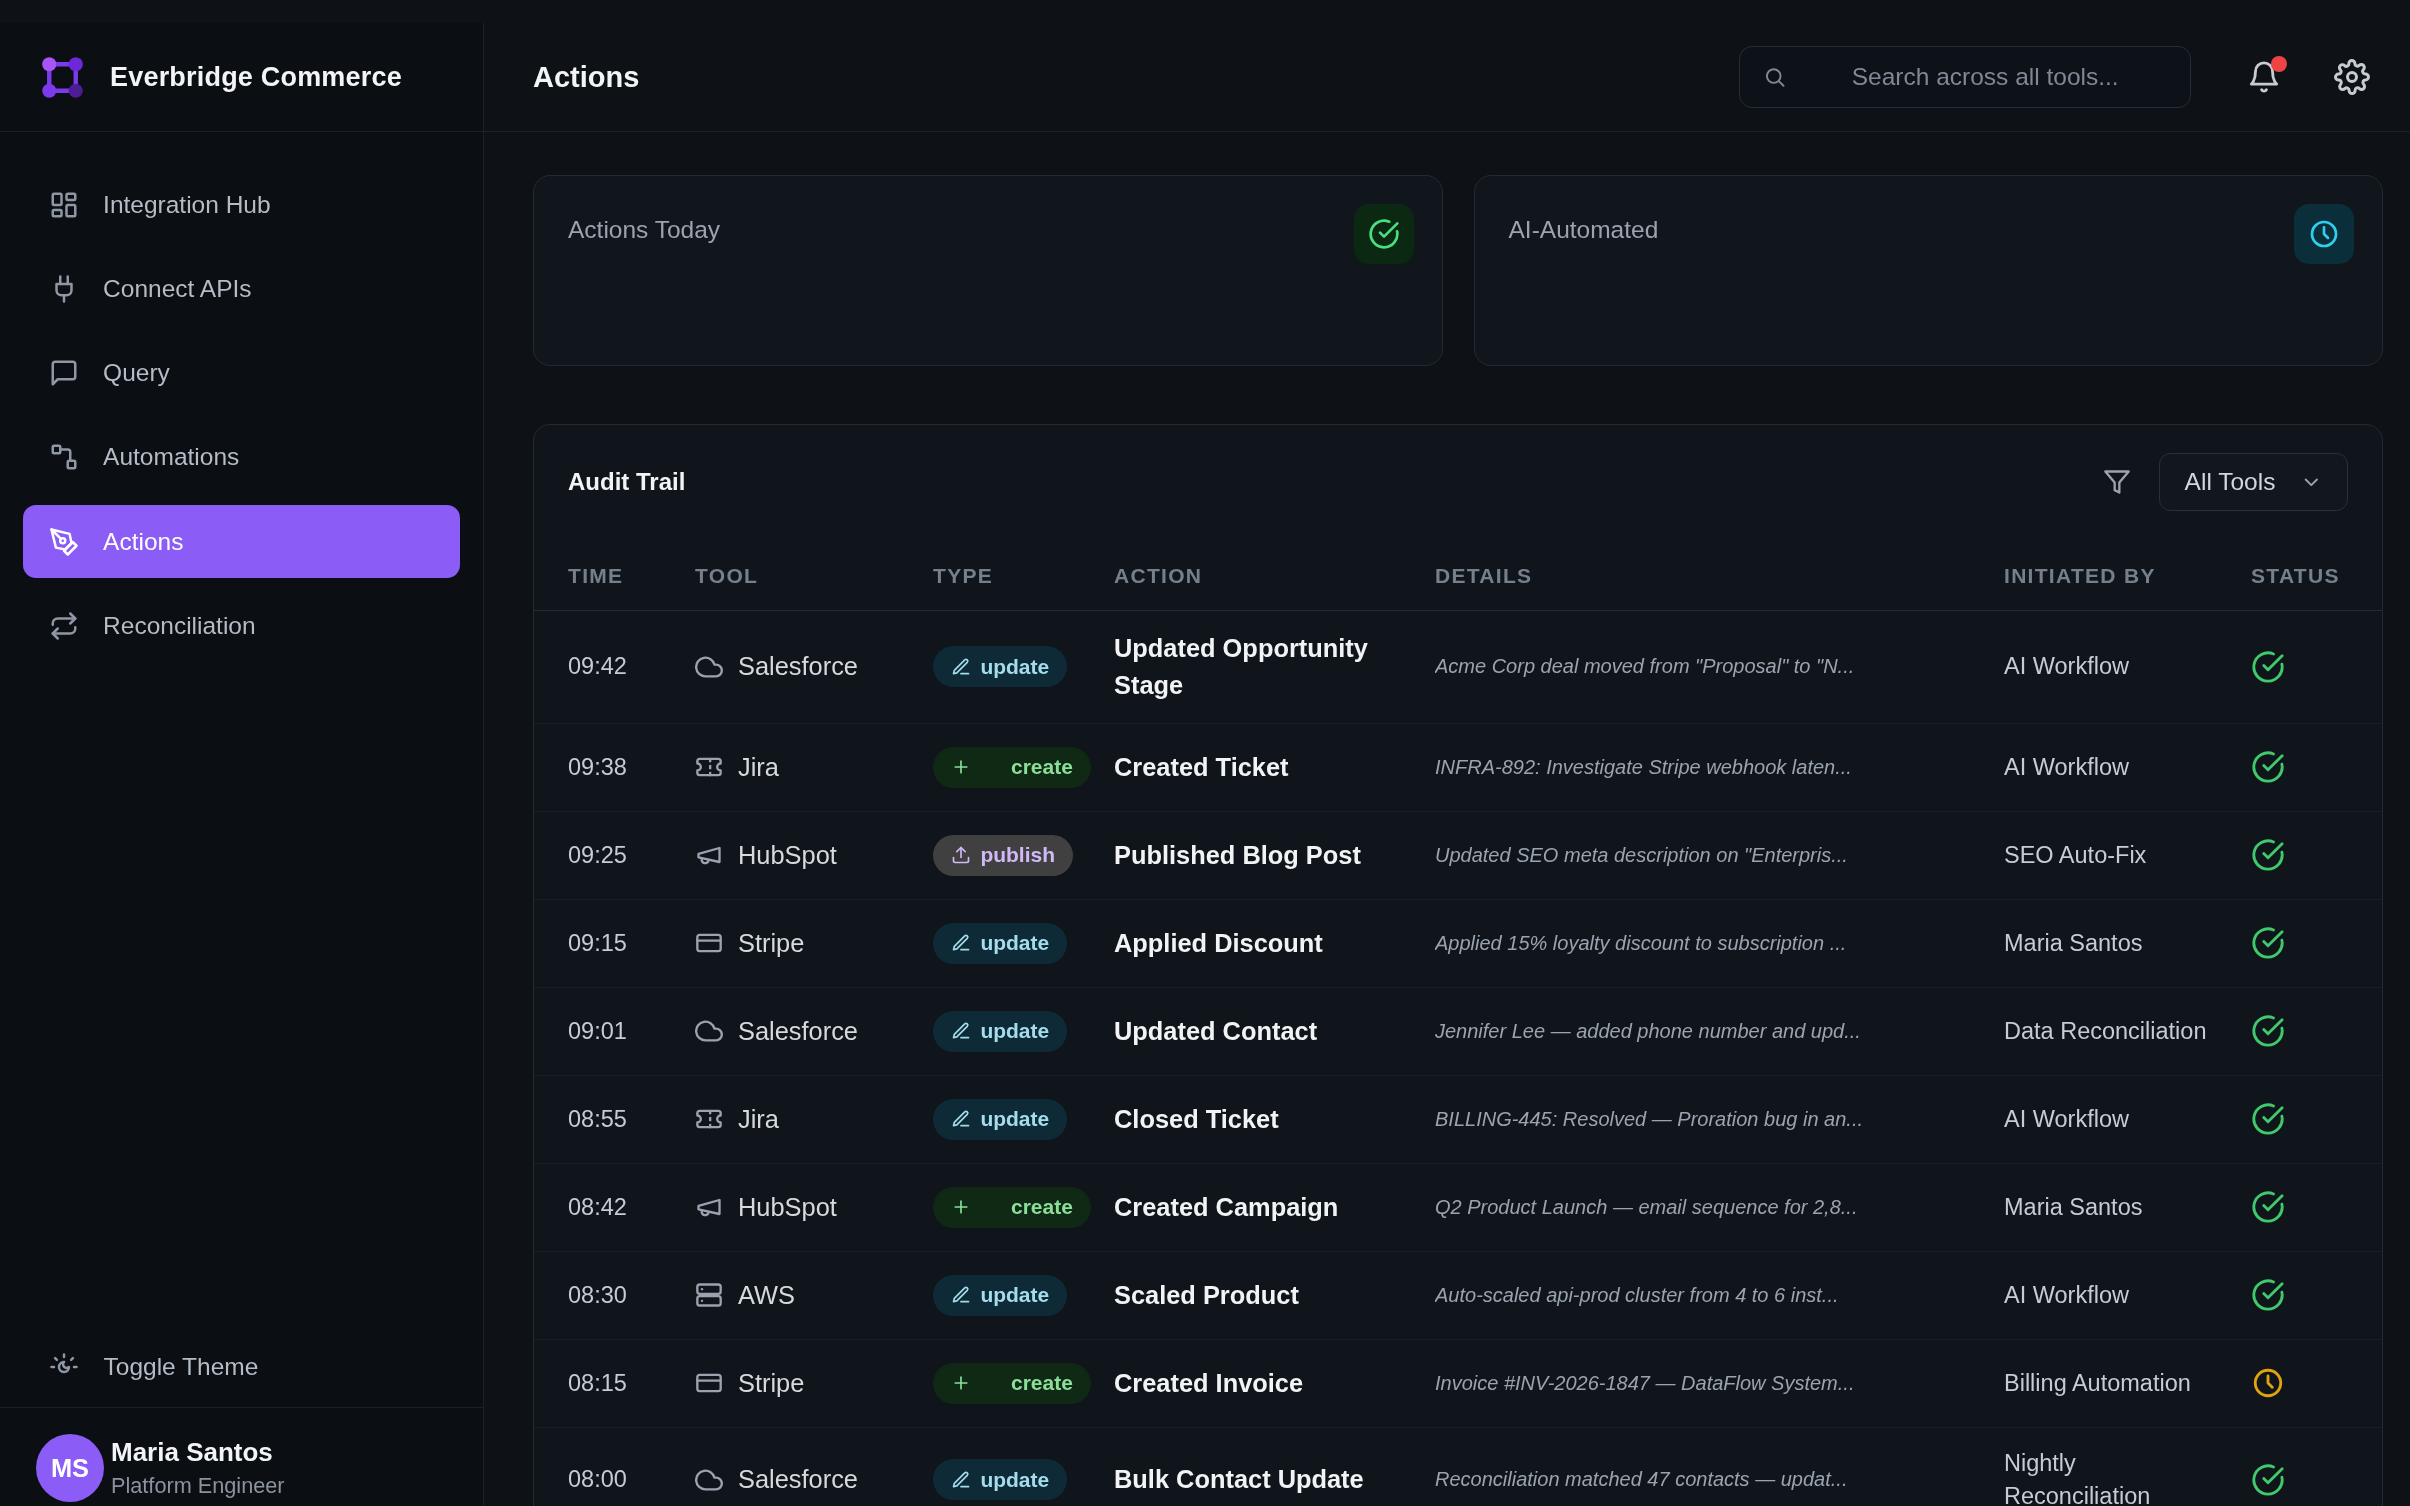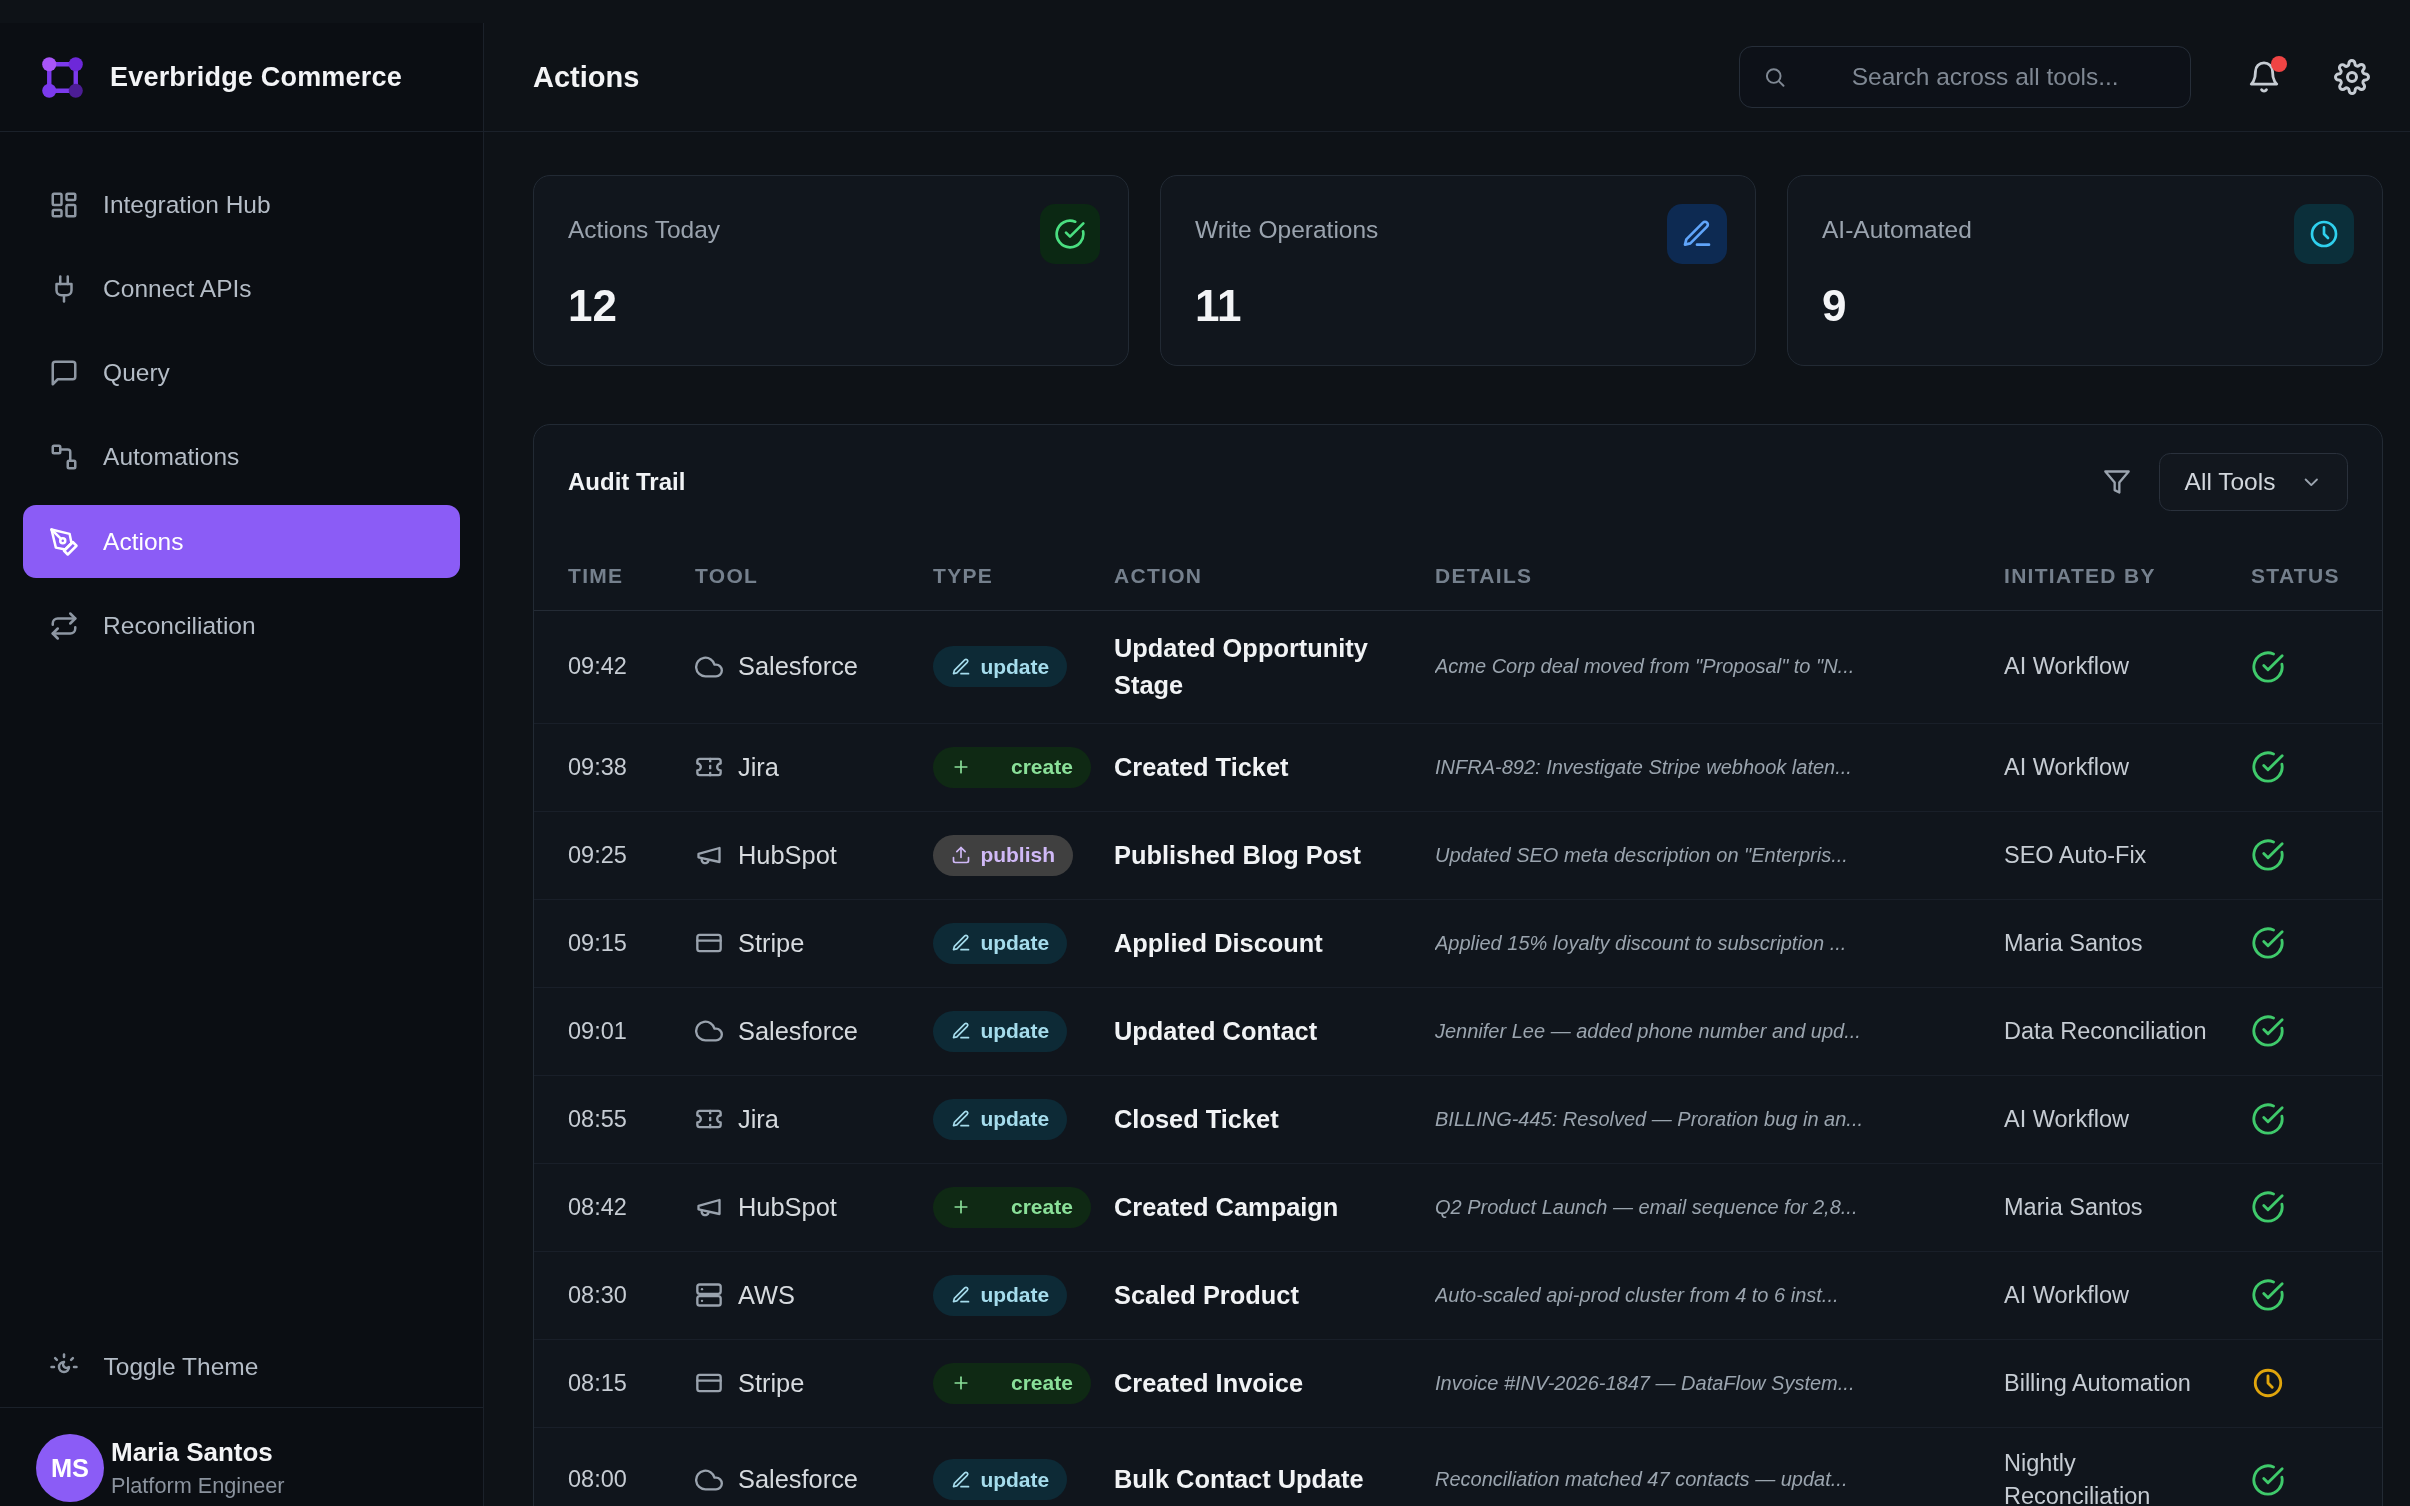--- a/index.html
+++ b/index.html
@@ -62,21 +62,21 @@
   .bell-dot { position:absolute; top:-3.8px; right:-5.6px; width:16px; height:16px;
     border-radius:50%; background:#ef4444; }
   .gear-wrap { margin-left:53px; width:36px; height:36px; color:#c6ccd3; cursor:pointer; }
   .gear-wrap svg { width:100%; height:100%; }
 
   .content { padding:43px 28px 0 49px; flex:1; min-height:0; }
 
   
   .stats { display:flex; gap:31px; }
   .card { flex:1; height:191px; background:#11161d; border:0.9px solid #222a34;
-    border-radius:17px; padding:32px 34px; display:flex; flex-direction:column;
+    border-radius:17px; padding:32px 34px; display:flex; flex-direction:row;
     justify-content:space-between; position:relative; }
   .card-label { font-size:24.5px; color:#9aa3ae; margin-top:7.5px; }
   .card-value { font-size:44px; font-weight:700; color:#f3f4f6; margin-bottom:1.9px; }
   .card-ic { position:absolute; top:28px; right:28px; width:60px; height:60px;
     border-radius:15px; display:flex; align-items:center; justify-content:center; }
   .card-ic svg { width:32px; height:32px; }
   .card-ic.green { background:#0b2813; color:#4ade80; }
   .card-ic.blue  { background:#0d2a52; color:#60a5fa; }
   .card-ic.cyan  { background:#0b2f3a; color:#2fd0ee; }
 
@@ -268,30 +268,20 @@
           <div class="card-label">Actions Today</div>
           <span class="card-ic green">
               <svg viewBox="0 0 24 24" fill="none" stroke="currentColor" stroke-width="2" stroke-linecap="round" stroke-linejoin="round">
                 <path d="M21.8 10a10 10 0 11-5.9-7.2"></path>
                 <path d="M9 11l3 3L22 4"></path>
               </svg>
             </span>
           <div class="card-value">12</div>
         </div>
         <div class="card">
-          <div class="card-label">Write Operations</div>
-          <span class="card-ic blue">
-              <svg viewBox="0 0 24 24" fill="none" stroke="currentColor" stroke-width="2" stroke-linecap="round" stroke-linejoin="round">
-                <path d="M12 20h9"></path>
-                <path d="M16.5 3.5a2.12 2.12 0 013 3L7 19l-4 1 1-4L16.5 3.5z"></path>
-              </svg>
-            </span>
-          <div class="card-value">11</div>
-        </div>
-        <div class="card">
           <div class="card-label">AI-Automated</div>
           <span class="card-ic cyan">
               <svg viewBox="0 0 24 24" fill="none" stroke="currentColor" stroke-width="2" stroke-linecap="round" stroke-linejoin="round">
                 <circle cx="12" cy="12" r="9"></circle>
                 <path d="M12 7v5l3 3"></path>
               </svg>
             </span>
           <div class="card-value">9</div>
         </div>
       </div>

